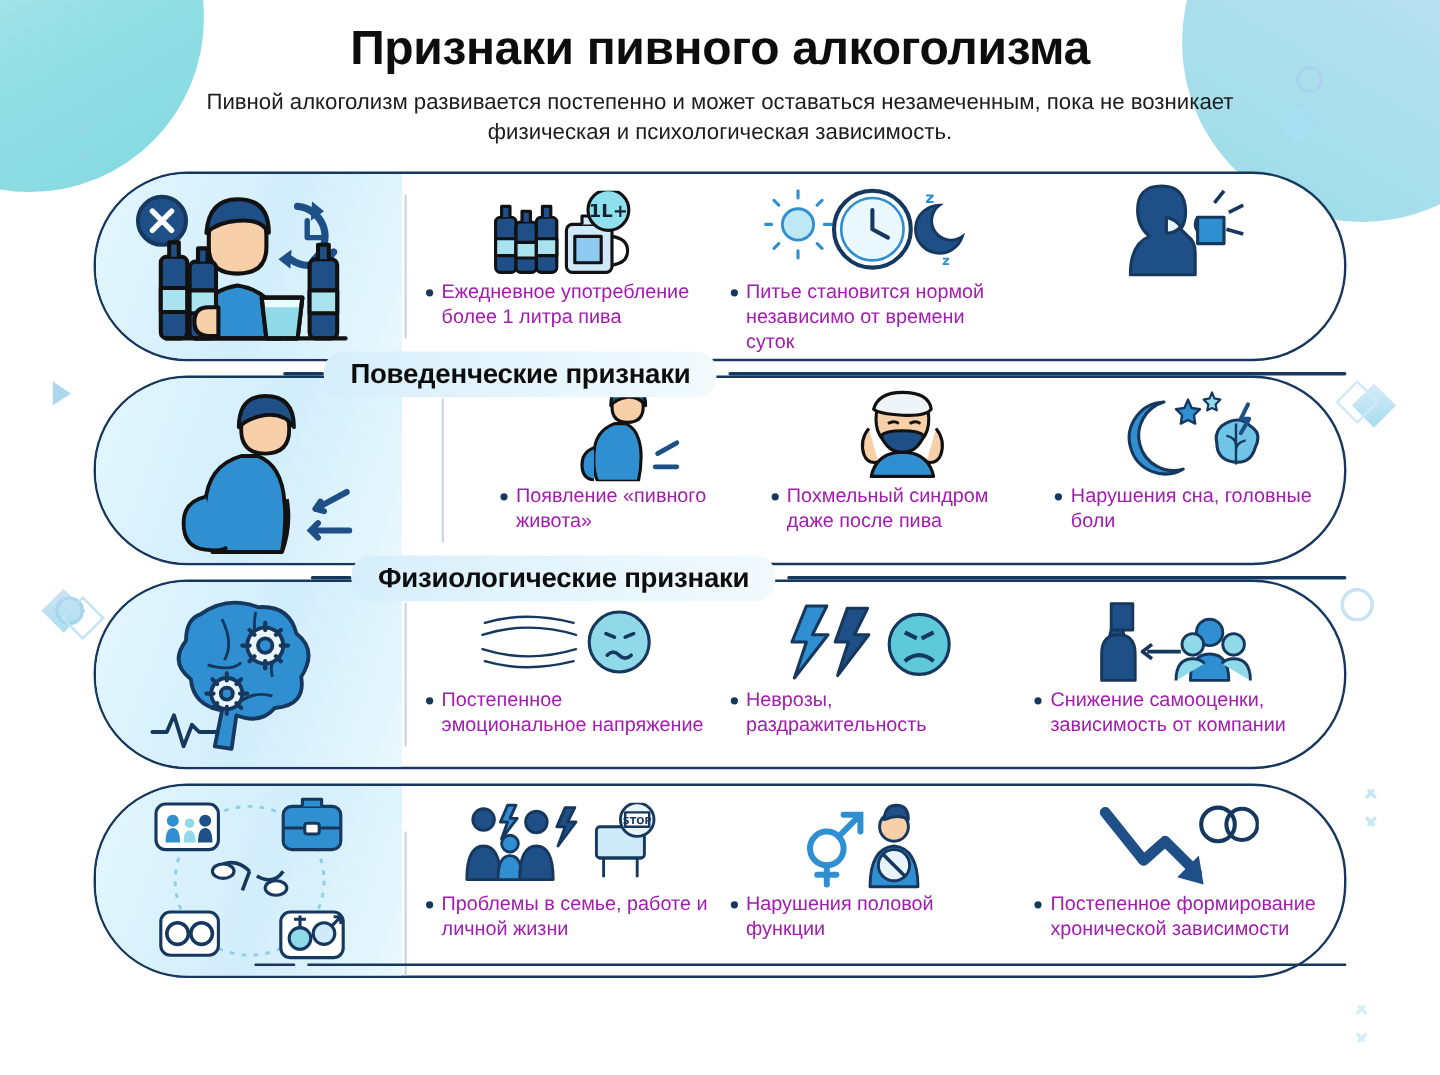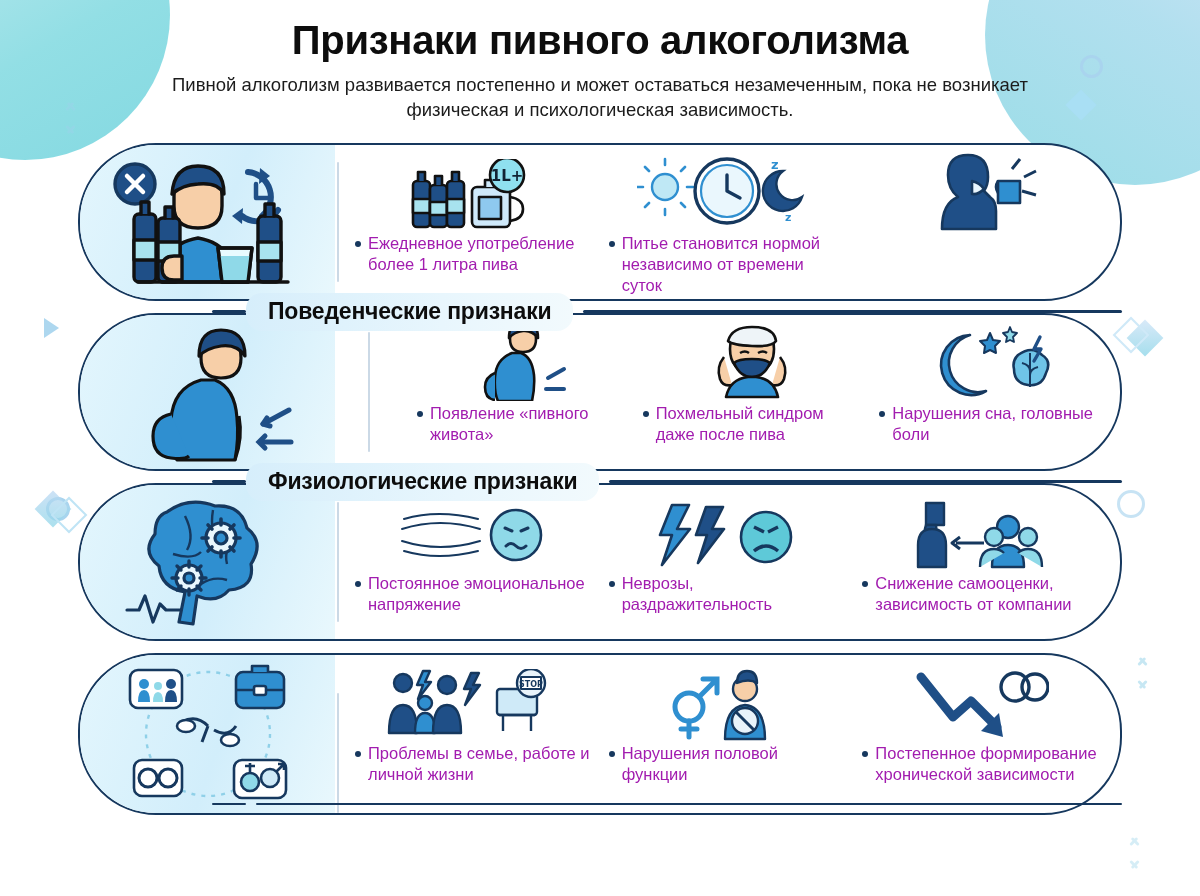--- a/index.html
+++ b/index.html
@@ -176,21 +176,21 @@
     <div class="deco tri" style="left:44px;top:318px;border-left:15px solid #9fd0ec;border-top:10px solid transparent;border-bottom:10px solid transparent;opacity:.85;"></div>
   </div>
 
   <div class="header">
     <h1 class="title">Признаки пивного алкоголизма</h1>
     <p class="subtitle">Пивной алкоголизм развивается постепенно и может оставаться незамеченным, пока не возникает физическая и психологическая зависимость.</p>
   </div>
 
   <div class="cards">
 
-    <div class="pill-row" style="top:150px;">
+    <div class="pill-row" style="top:150px;margin-left:24px;">
       <div class="pill-line-left"></div>
       <div class="pill" style="margin-left:0;">Поведенческие признаки</div>
       <div class="pill-line"></div>
     </div>
 
     <div class="card" style="margin-top:20px;">
       <div class="card-illus">
         <svg width="215" height="140" viewBox="0 0 215 140">
           <g stroke="#111" stroke-width="3.4" fill="none" stroke-linejoin="round" stroke-linecap="round">
             <circle cx="35" cy="32" r="20" fill="#1f4f87" stroke="#16385e"></circle>
@@ -292,21 +292,21 @@
                 <g stroke="#16385e" stroke-width="3">
                   <path d="M92 18 l8 -10 M104 26 l12 -6 M102 40 l14 4"></path>
                 </g>
               </g>
             </svg>
           </div>
         </div>
       </div>
     </div>
 
-    <div class="pill-row" style="top:320px;">
+    <div class="pill-row" style="top:320px;padding-left:47px;">
       <div class="pill-line-left"></div>
       <div class="pill" style="margin-left:0;">Физиологические признаки</div>
       <div class="pill-line"></div>
     </div>
 
     <div class="card" style="margin-top:12px;gap:31px;">
       <div class="card-illus">
         <svg width="190" height="140" viewBox="0 0 190 140">
           <g stroke="#111" stroke-width="3.2" stroke-linejoin="round">
             <path d="M88 36 q0 -22 20 -22 q20 0 20 22 q0 20 -20 20 q-20 0 -20 -20 z" fill="#f7cfa8"></path>
@@ -417,21 +417,21 @@
                 <path d="M4 40 q38 12 78 0"></path>
                 <path d="M6 50 q34 10 74 0"></path>
                 <circle cx="118" cy="34" r="25" fill="#8fd9e8" stroke="#16385e" stroke-width="2.6"></circle>
                 <path d="M107 27 l7 3 M130 27 l-7 3" stroke-width="3"></path>
                 <path d="M108 45 q5 -5 10 0 q5 5 10 0" stroke-width="3"></path>
               </g>
             </svg>
           </div>
           <div class="item-text">
             <span class="bullet"></span>
-            <span>Постоянное эмоциональное напряжение</span>
+            <span>Постепенное эмоциональное напряжение</span>
           </div>
         </div>
 
         <div class="item">
           <div class="item-icon">
             <svg width="146" height="72" viewBox="0 0 146 72">
               <g stroke="#16385e" stroke-width="2.6" stroke-linejoin="round">
                 <path d="M18 6 l-12 30 h12 l-10 30 l28 -36 h-13 l12 -24 z" fill="#2f8fd0"></path>
                 <path d="M52 8 l-10 28 h11 l-9 28 l26 -34 h-12 l11 -22 z" fill="#1f4f87"></path>
                 <circle cx="112" cy="38" r="25" fill="#5ec9d8" stroke="#16385e"></circle>

